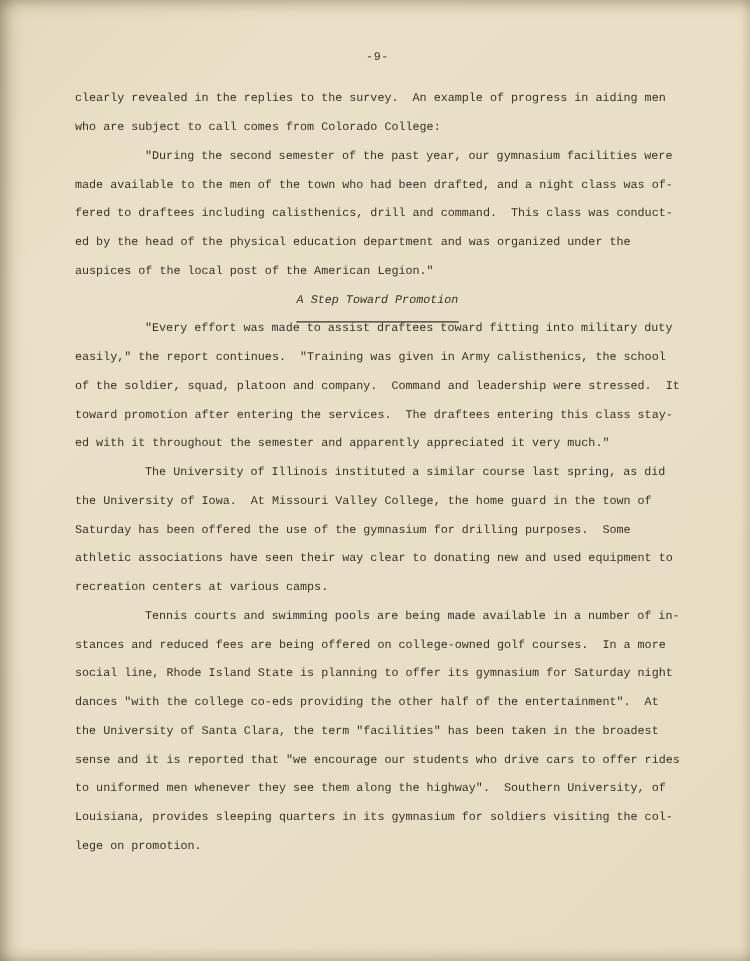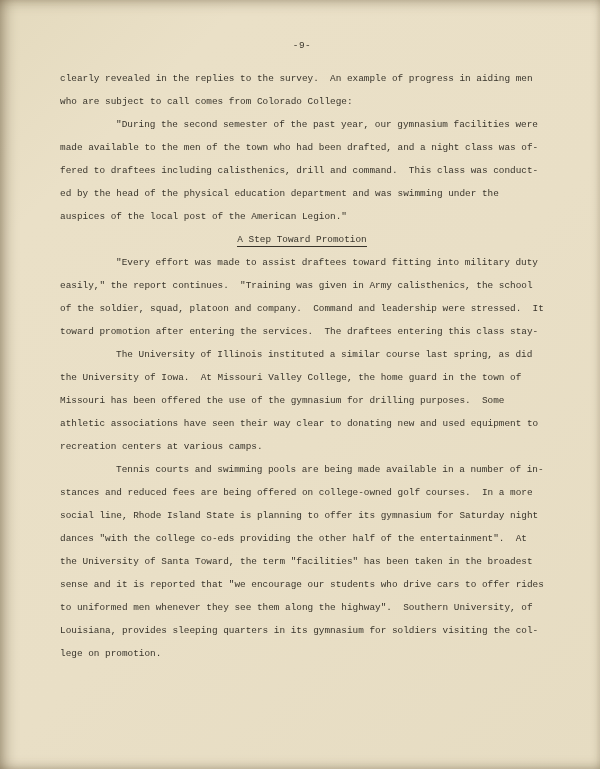--- a/index.html
+++ b/index.html
@@ -40,61 +40,63 @@
     overflow: hidden;
   }
   .line.indent {
     text-indent: 56px;
   }
   .heading {
     text-align: center;
   }
   .heading span {
     border-bottom: 1px solid #38342b;
-    padding-bottom: 1px;
+    padding-bottom: 12px;
+    font-style: italic;
   }
 </style>
 </head>
 <body>
 
 <div class="paper">
   <div class="content">
     <div class="page-number">-9-</div>
     <div>
         <div class="paragraph">
           <div class="line">clearly revealed in the replies to the survey.  An example of progress in aiding men</div>
           <div class="line">who are subject to call comes from Colorado College:</div>
         </div>
         <div class="paragraph">
           <div class="line indent">"During the second semester of the past year, our gymnasium facilities were</div>
           <div class="line">made available to the men of the town who had been drafted, and a night class was of-</div>
           <div class="line">fered to draftees including calisthenics, drill and command.  This class was conduct-</div>
-          <div class="line">ed by the head of the physical education department and was swimming under the</div>
+          <div class="line">ed by the head of the physical education department and was organized under the</div>
           <div class="line">auspices of the local post of the American Legion."</div>
         </div>
         <div class="heading"><span>A Step Toward Promotion</span></div>
         <div class="paragraph">
           <div class="line indent">"Every effort was made to assist draftees toward fitting into military duty</div>
           <div class="line">easily," the report continues.  "Training was given in Army calisthenics, the school</div>
           <div class="line">of the soldier, squad, platoon and company.  Command and leadership were stressed.  It</div>
           <div class="line">toward promotion after entering the services.  The draftees entering this class stay-</div>
+          <div class="line">ed with it throughout the semester and apparently appreciated it very much."</div>
         </div>
         <div class="paragraph">
           <div class="line indent">The University of Illinois instituted a similar course last spring, as did</div>
           <div class="line">the University of Iowa.  At Missouri Valley College, the home guard in the town of</div>
-          <div class="line">Missouri has been offered the use of the gymnasium for drilling purposes.  Some</div>
+          <div class="line">Saturday has been offered the use of the gymnasium for drilling purposes.  Some</div>
           <div class="line">athletic associations have seen their way clear to donating new and used equipment to</div>
           <div class="line">recreation centers at various camps.</div>
         </div>
         <div class="paragraph">
           <div class="line indent">Tennis courts and swimming pools are being made available in a number of in-</div>
           <div class="line">stances and reduced fees are being offered on college-owned golf courses.  In a more</div>
           <div class="line">social line, Rhode Island State is planning to offer its gymnasium for Saturday night</div>
           <div class="line">dances "with the college co-eds providing the other half of the entertainment".  At</div>
-          <div class="line">the University of Santa Toward, the term "facilities" has been taken in the broadest</div>
+          <div class="line">the University of Santa Clara, the term "facilities" has been taken in the broadest</div>
           <div class="line">sense and it is reported that "we encourage our students who drive cars to offer rides</div>
           <div class="line">to uniformed men whenever they see them along the highway".  Southern University, of</div>
           <div class="line">Louisiana, provides sleeping quarters in its gymnasium for soldiers visiting the col-</div>
           <div class="line">lege on promotion.</div>
         </div>
       </div>
   </div>
 </div>
 
 </body></html>

